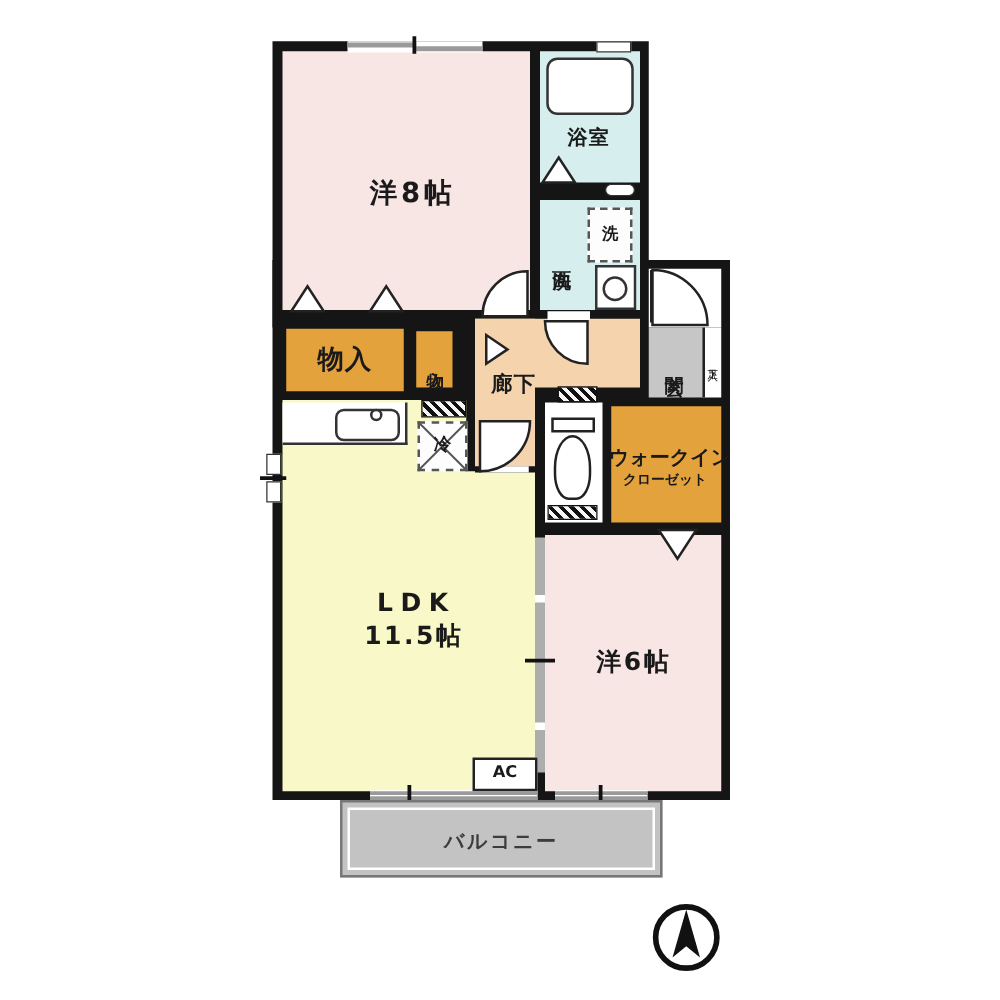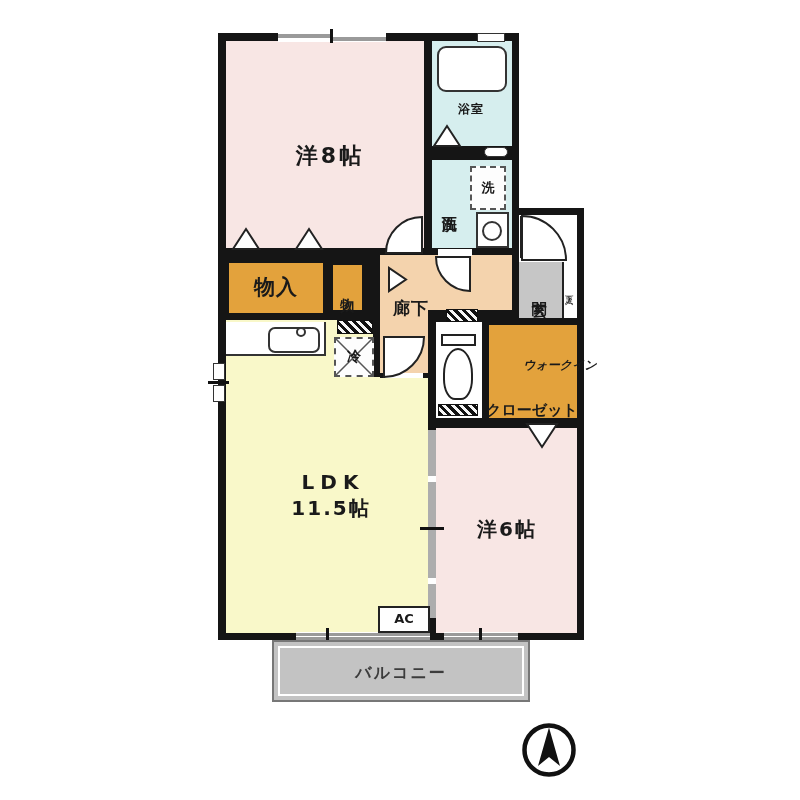--- a/index.html
+++ b/index.html
@@ -95,30 +95,30 @@
     <path d="M522,260 L522,216 A44,44 0 0 1 566,260 Z" fill="#fff" stroke="#222" stroke-width="2"></path>
     <path d="M233,249 L259,249 L246,229 Z" fill="#fff" stroke="#222" stroke-width="2"></path>
     <path d="M296,249 L322,249 L309,229 Z" fill="#fff" stroke="#222" stroke-width="2"></path>
     <path d="M434,146 L460,146 L447,126 Z" fill="#fff" stroke="#222" stroke-width="2"></path>
     <path d="M389,268 L389,291 L406,279.5 Z" fill="#fff" stroke="#222" stroke-width="2"></path>
     <path d="M527,424 L557,424 L542,447 Z" fill="#fff" stroke="#222" stroke-width="2"></path>
     <path d="M336,339 L372,375 M372,339 L336,375" fill="none" stroke="#555" stroke-width="1.5"></path>
   </svg>
 
   <div class="lbl" style="left:330px;top:156px;font-size:22px;letter-spacing:3px;">洋8帖</div>
-  <div class="lbl" style="left:471px;top:110px;font-size:12px;letter-spacing:1px;">浴室</div>
+  <div class="lbl" style="left:471px;top:110px;font-size:16px;letter-spacing:1px;">浴室</div>
   <div class="lbl v" style="left:449px;top:205px;font-size:15px;">洗面</div>
   <div class="lbl" style="left:488px;top:188px;font-size:13px;">洗</div>
   <div class="lbl" style="left:276px;top:288px;font-size:21px;letter-spacing:1px;">物入</div>
   <div class="lbl v" style="left:347px;top:287px;font-size:14px;">物入</div>
   <div class="lbl" style="left:411px;top:308px;font-size:17px;letter-spacing:1px;">廊下</div>
   <div class="lbl v" style="left:539px;top:289px;font-size:15px;">玄関</div>
   <div class="lbl v" style="left:569px;top:289px;font-size:8.5px;font-weight:normal;">下足入</div>
-  <div class="lbl" style="left:560px;top:366px;font-size:12px;font-style:italic;">ウォークイン</div>
-  <div class="lbl" style="left:532px;top:384px;font-size:15px;margin-top:26px;">クローゼット</div>
+  <div class="lbl" style="left:536px;top:366px;font-size:16px;">ウォークイン</div>
+  <div class="lbl" style="left:532px;top:384px;font-size:11px;">クローゼット</div>
   <div class="lbl" style="left:333px;top:482px;font-size:20px;letter-spacing:6px;">LDK</div>
   <div class="lbl" style="left:331px;top:508px;font-size:20px;letter-spacing:2px;">11.5帖</div>
   <div class="lbl" style="left:507px;top:529px;font-size:20px;letter-spacing:2px;">洋6帖</div>
   <div class="lbl" style="left:354px;top:357px;font-size:14px;">冷</div>
   <div class="lbl" style="left:404px;top:619px;font-size:13px;">AC</div>
   <div class="lbl" style="left:401px;top:673px;font-size:16px;letter-spacing:2px;color:#3c3c3c;text-align:right;">バルコニー</div>
 
   <svg class="abs" width="58" height="58" viewBox="0 0 58 58" style="left:520px;top:721px;">
     <circle cx="29" cy="29" r="24.5" fill="#fff" stroke="#111" stroke-width="4.5"></circle>
     <polygon points="29,6.5 40,45 29,36 18,45" fill="#111"></polygon>

